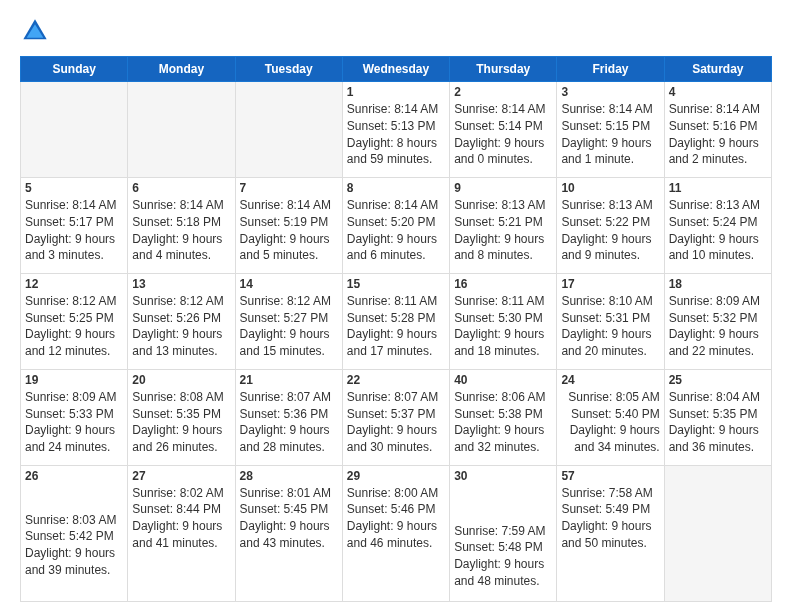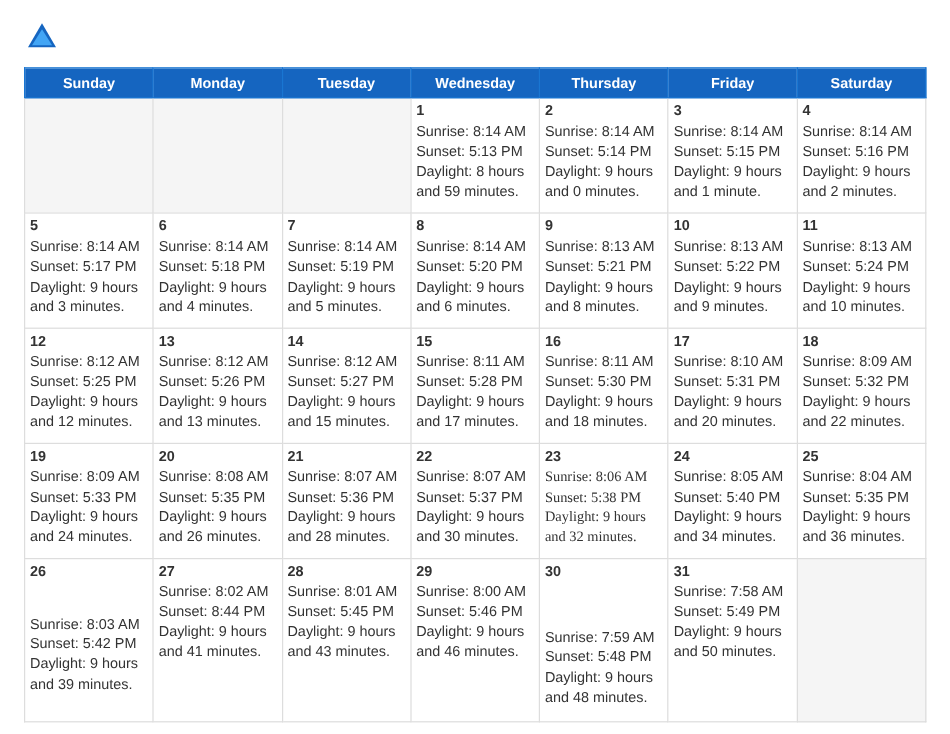--- a/index.html
+++ b/index.html
@@ -270,28 +270,28 @@
 Sunset: 5:36 PM
 Daylight: 9 hours and 28 minutes.</div>
           </td>
           <td>
             <div class="day-number">22</div>
             <div class="day-info" style="white-space: pre-line;">Sunrise: 8:07 AM
 Sunset: 5:37 PM
 Daylight: 9 hours and 30 minutes.</div>
           </td>
           <td>
-            <div class="day-number">23</div>
-            <div class="day-info" style="white-space: pre-line; font-family: Liberation Serif, serif;">Sunrise: 8:06 AM
+            <div class="day-number">40</div>
+            <div class="day-info" style="white-space: pre-line;">Sunrise: 8:06 AM
 Sunset: 5:38 PM
 Daylight: 9 hours and 32 minutes.</div>
           </td>
           <td>
             <div class="day-number">24</div>
-            <div class="day-info" style="white-space: pre-line;">Sunrise: 8:05 AM
+            <div class="day-info" style="white-space: pre-line; text-align: right;">Sunrise: 8:05 AM
 Sunset: 5:40 PM
 Daylight: 9 hours and 34 minutes.</div>
           </td>
           <td>
             <div class="day-number">25</div>
             <div class="day-info" style="white-space: pre-line;">Sunrise: 8:04 AM
 Sunset: 5:35 PM
 Daylight: 9 hours and 36 minutes.</div>
           </td>
         </tr>
@@ -320,21 +320,21 @@
 Sunset: 5:46 PM
 Daylight: 9 hours and 46 minutes.</div>
           </td>
           <td>
             <div class="day-number">30</div>
             <div class="day-info" style="white-space: pre-line; margin-top: 40px;">Sunrise: 7:59 AM
 Sunset: 5:48 PM
 Daylight: 9 hours and 48 minutes.</div>
           </td>
           <td>
-            <div class="day-number">31</div>
+            <div class="day-number">57</div>
             <div class="day-info" style="white-space: pre-line;">Sunrise: 7:58 AM
 Sunset: 5:49 PM
 Daylight: 9 hours and 50 minutes.</div>
           </td>
           <td class="empty"></td>
         </tr>
       </tbody>
   </table>
 </div>
 

